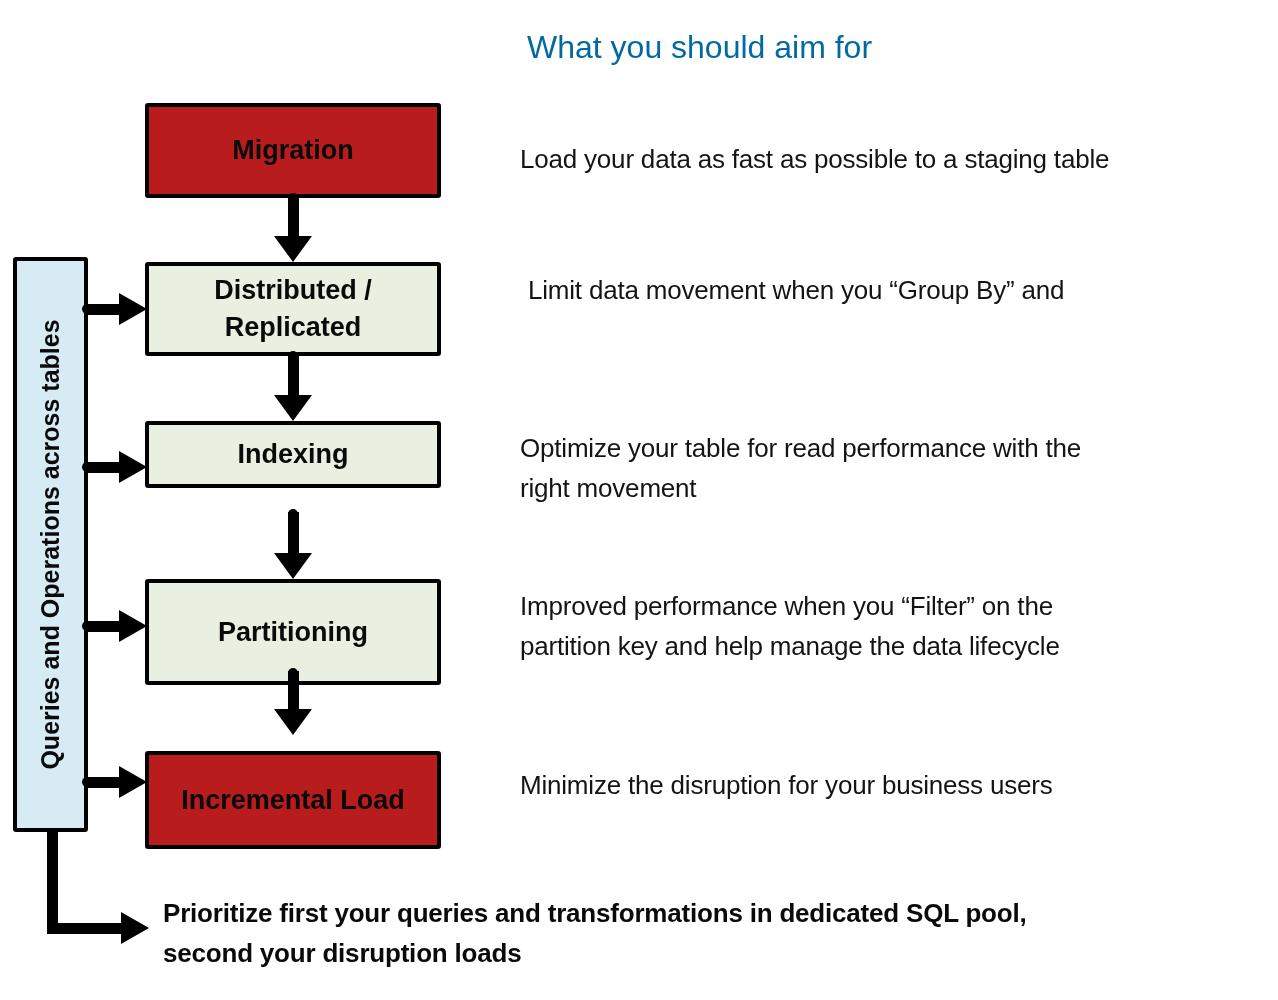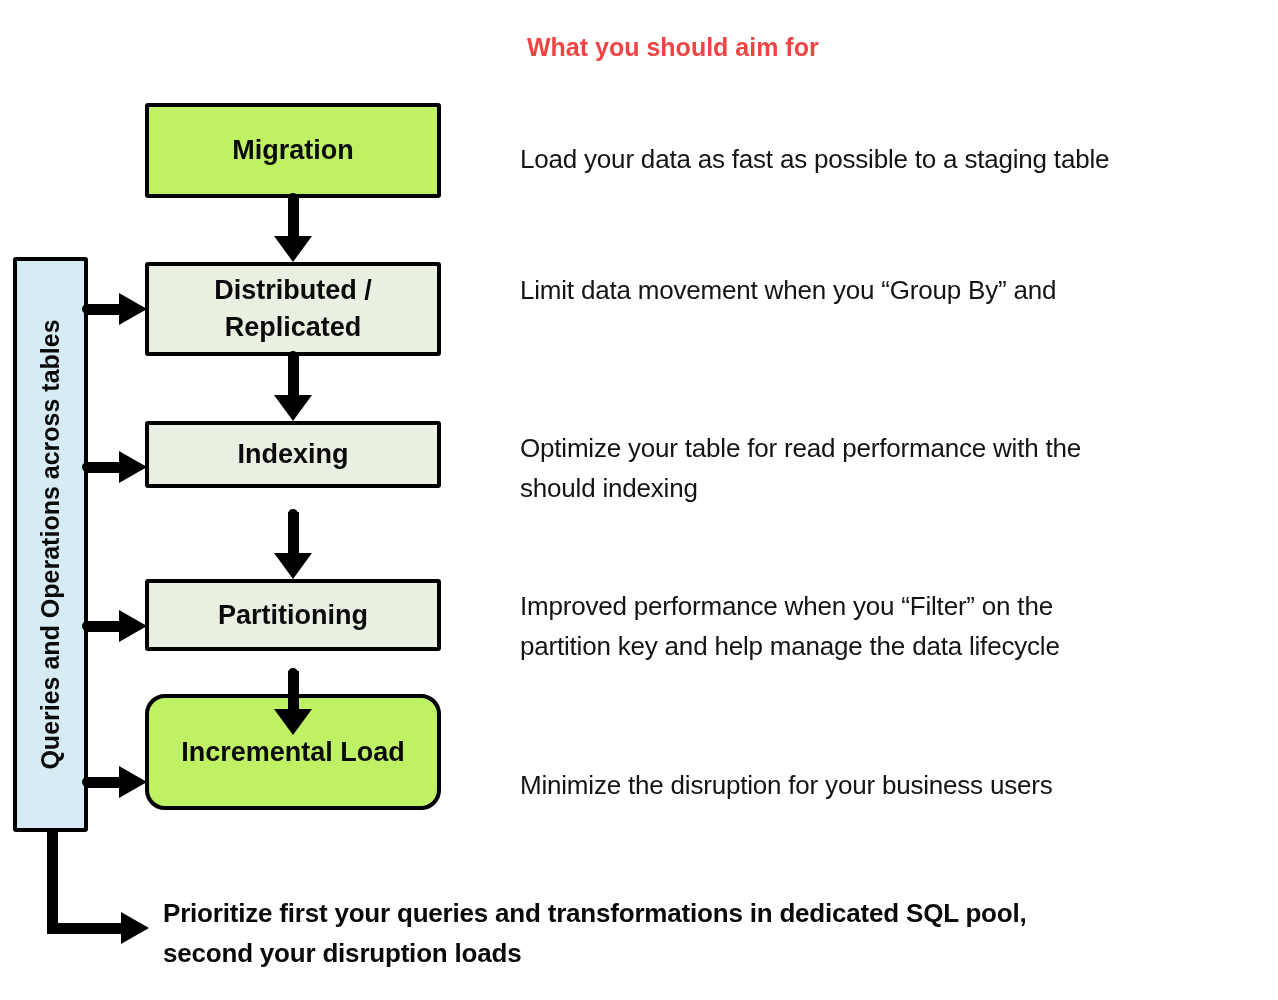--- a/index.html
+++ b/index.html
@@ -1,31 +1,31 @@
 <!DOCTYPE html>
 <html><head>
 <meta charset="utf-8">
 <style>
   html,body{margin:0;padding:0;background:#ffffff;}
   .canvas{
     position:relative;width:1278px;height:1000px;background:#ffffff;
     font-family:"Liberation Sans", sans-serif;color:#000;overflow:hidden;
   }
   .title{
-    position:absolute;left:527px;top:27px;font-size:25px;font-weight:bold;
-    line-height:40px;color:#ef4444;white-space:nowrap;
+    position:absolute;left:527px;top:27px;font-size:32px;font-weight:normal;
+    line-height:40px;color:#0369a1;white-space:nowrap;
   }
   .box{
     position:absolute;left:145px;width:296px;box-sizing:border-box;
     border:4px solid #000;border-radius:3px;
     display:flex;align-items:center;justify-content:center;text-align:center;
     font-weight:bold;font-size:27px;line-height:37px;color:#0a0a0a;
     padding:0 14px;
   }
-  .fill-cream{background:#bef264;}
+  .fill-cream{background:#b91c1c;}
   .fill-green{background:#E9F0E1;}
   .sidebar{
     position:absolute;left:13px;top:257px;width:75px;height:575px;box-sizing:border-box;
     background:#D7EBF5;border:4px solid #000;border-radius:3px;
     display:flex;align-items:center;justify-content:center;
   }
   .sidebar-label{
     transform:rotate(-90deg);white-space:nowrap;font-weight:bold;font-size:25px;color:#0a0a0a;
   }
   .vshaft{position:absolute;width:11px;background:#000;}
@@ -57,24 +57,24 @@
 
   <div class="box fill-cream" style="top:103px;height:95px;">
     <span>Migration</span>
   </div>
   <div class="box fill-green" style="top:262px;height:94px;justify-content:flex-end;">
     <span>Distributed / Replicated</span>
   </div>
   <div class="box fill-green" style="top:421px;height:67px;">
     <span>Indexing</span>
   </div>
-  <div class="box fill-green" style="top:579px;height:72px;">
+  <div class="box fill-green" style="top:579px;height:106px;">
     <span>Partitioning</span>
   </div>
-  <div class="box fill-cream" style="top:694px;height:116px;border-radius:20px;">
+  <div class="box fill-cream" style="top:751px;height:98px;">
     <span>Incremental Load</span>
   </div>
 
   <div>
     <div class="nub" style="left:288px;top:193px;"></div>
     <div class="vshaft" style="left:288px;top:196px;height:40px;"></div>
     <div class="vhead" style="left:274px;top:236px;"></div>
   </div>
   <div>
     <div class="nub" style="left:288px;top:351px;"></div>
@@ -117,26 +117,26 @@
     <div class="nub" style="left:47px;top:828px;"></div>
     <div class="vshaft" style="left:47px;top:830px;height:104px;"></div>
     <div class="hshaft" style="left:47px;top:923px;width:74px;"></div>
     <div class="hhead" style="left:121px;top:912px;"></div>
   </div>
 
   <div class="desc" style="top:139px;">
     <div>Load your data as fast as possible to a staging table</div>
     <div></div>
   </div>
-  <div class="desc" style="top:270px;">
+  <div class="desc" style="top:270px;margin-left:8px;">
     <div>Limit data movement when you “Group By” and</div>
   </div>
   <div class="desc" style="top:428px;">
     <div>Optimize your table for read performance with the</div>
-    <div>should indexing</div>
+    <div>right movement</div>
   </div>
   <div class="desc" style="top:586px;">
     <div>Improved performance when you “Filter” on the</div>
     <div>partition key and help manage the data lifecycle</div>
   </div>
   <div class="desc" style="top:765px;">
     <div>Minimize the disruption for your business users</div>
     <div></div>
   </div>
 

